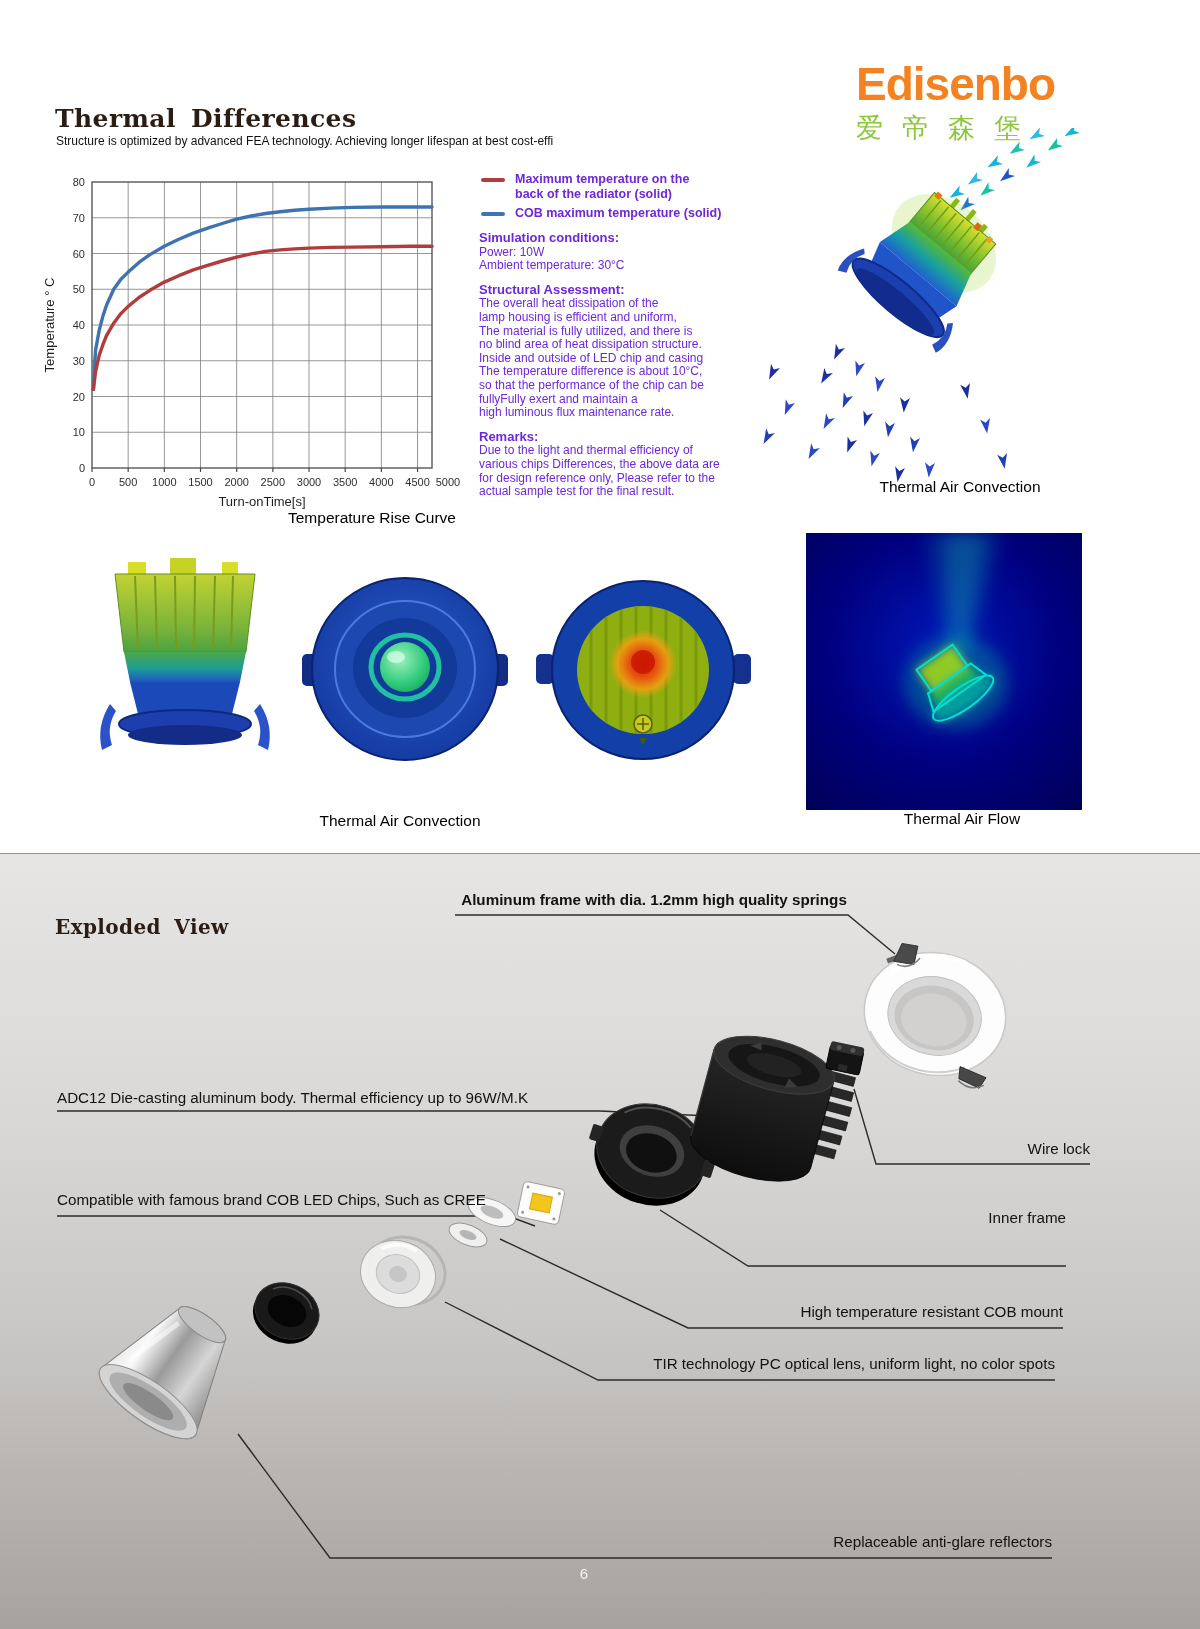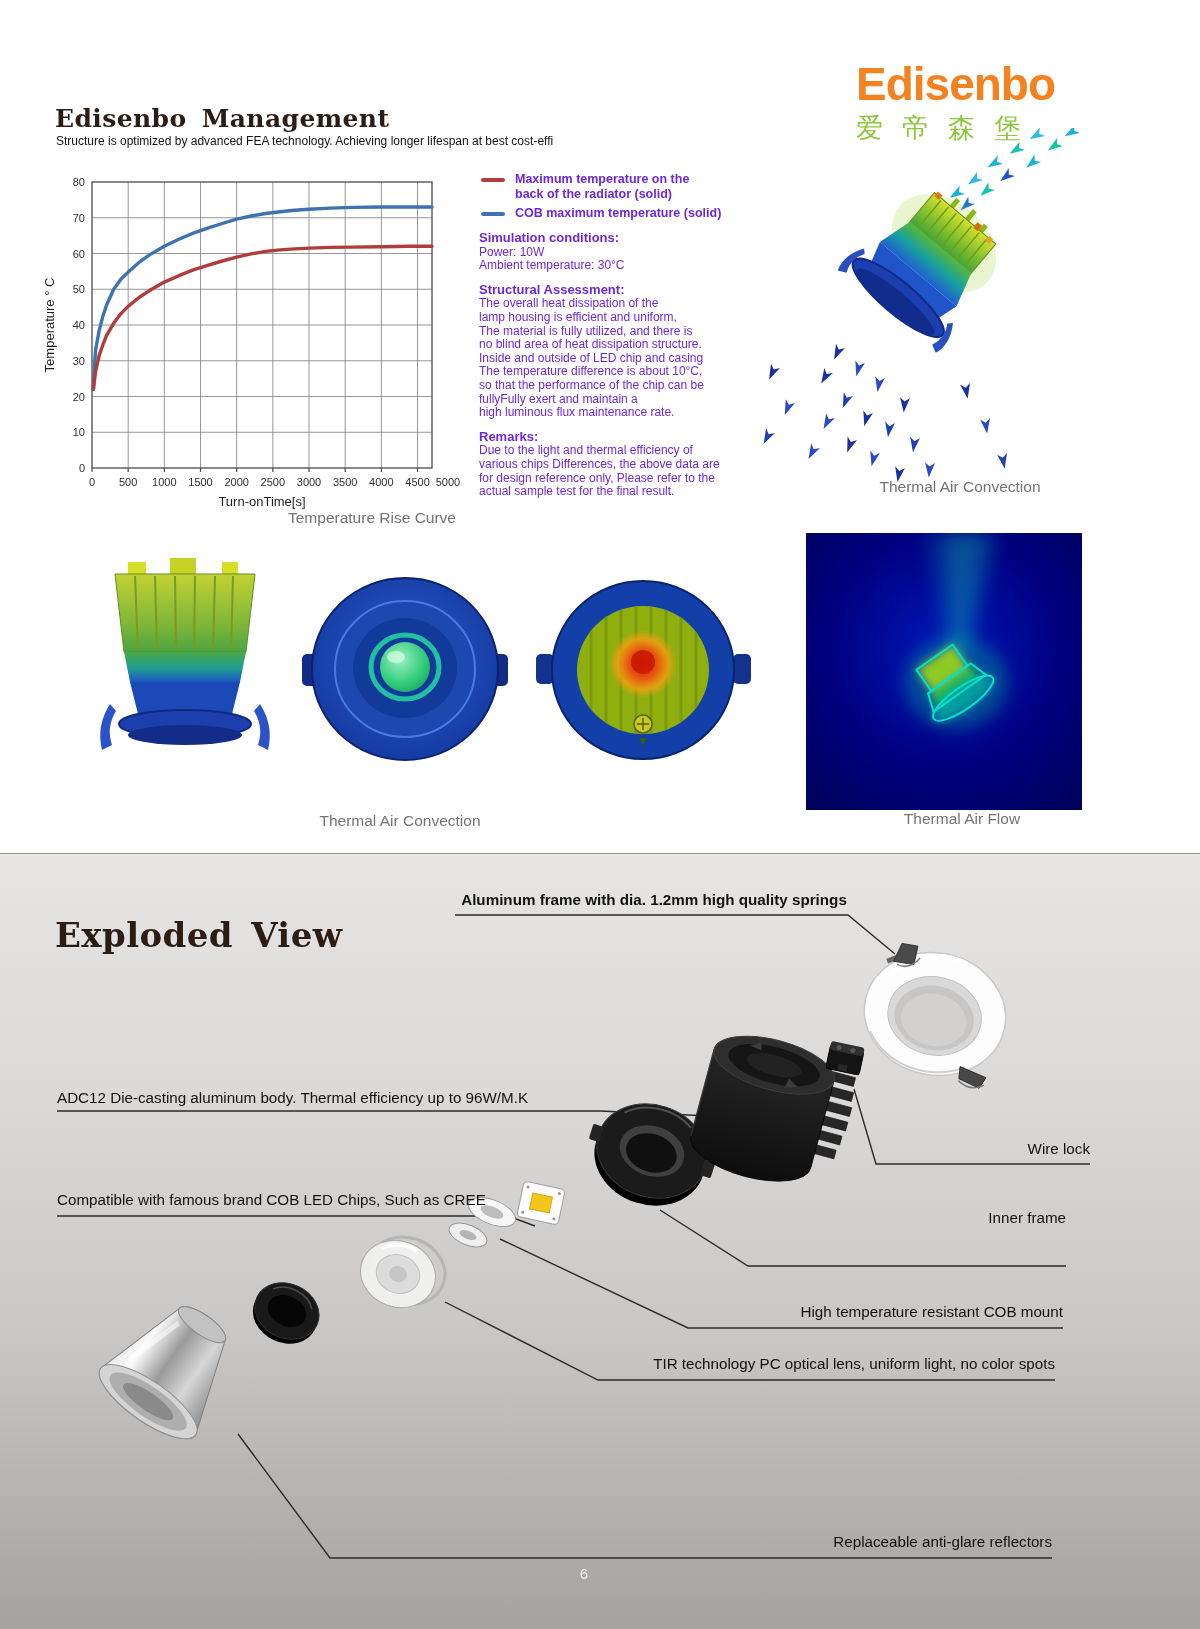--- a/index.html
+++ b/index.html
@@ -15,21 +15,21 @@
   .logo .brand{font-size:46px;font-weight:bold;letter-spacing:-1px;line-height:1.05;}
   .logo .cn{font-size:27px;font-weight:normal;letter-spacing:19px;margin-right:-19px;margin-top:2px;}
 
   .infocol{position:absolute;left:479px;top:172px;width:312px;font-size:12px;line-height:13.6px;color:#6d28d9;}
   .lrow{display:flex;align-items:flex-start;margin-bottom:4px;}
   .dash{display:inline-block;width:24px;height:4px;border-radius:2px;margin:6px 10px 0 2px;flex:0 0 auto;}
   .ltext{font-weight:bold;font-size:12.5px;line-height:15px;}
   .blockhead{font-weight:bold;font-size:13px;margin-top:10px;margin-bottom:1px;}
   .prelines{white-space:pre-line;}
 
-  .cap{position:absolute;font-size:15.5px;color:#737373;text-align:center;}
+  .cap{position:absolute;font-size:15.5px;color:#000000;text-align:center;}
 
   .graysec{position:absolute;left:0;top:853px;width:1200px;height:776px;
            background:linear-gradient(#e6e5e4 0%,#dcdad9 30%,#c9c7c5 62%,#b0adab 88%,#a5a2a0 100%);
            border-top:1px solid #97948f;}
 
   .callout{position:absolute;font-size:15.2px;color:#121212;line-height:18px;}
   .callout.right{text-align:right;}
   .pagenum{position:absolute;left:560px;top:1565px;width:48px;text-align:center;color:#f4f4f4;font-size:15px;}
 
   
@@ -38,21 +38,21 @@
   .grid{stroke:#7c7c7c;stroke-width:0.8;}
   .frame{fill:none;stroke:#4a4a4a;stroke-width:1.3;}
   .axtick{stroke:#4a4a4a;stroke-width:1.2;}
   .leader{stroke:#2b2b2b;stroke-width:1.4;fill:none;}
 </style>
 </head>
 <body>
 
 <div class="page">
 
-  <div class="h1" style="left:55px;top:104px;">Edisenbo Management</div>
+  <div class="h1" style="left:55px;top:104px;">Thermal Differences</div>
   <div class="subtitle" style="left:56px;top:134px;width:760px;">Structure is optimized by advanced FEA  technology. Achieving longer lifespan at best cost-effi</div>
 
   <div class="logo">
     <div class="brand" style="color:#f58220;">Edisenbo</div>
     <div class="cn" style="color:#8dc63f;">爱帝森堡</div>
   </div>
 
   <svg id="chart-svg" class="abs" style="left:40px;top:168px;" width="430" height="345" viewBox="0 0 430 345">
       <text x="45" y="304" class="tick" text-anchor="end">0</text>
       <line x1="52" y1="264.25" x2="392" y2="264.25" class="grid"></line>
@@ -472,21 +472,21 @@
         </g>
         <g transform="translate(972,222) rotate(15)">
           <path d="M-14,-6 L14,-2 L10,10 L-12,6 Z" fill="#474747" stroke="#262626" stroke-width="0.8"></path>
           <path d="M-12,8 q14,8 26,-2" stroke="#7a7a7a" stroke-width="1.5" fill="none"></path>
         </g>
       </g>
     </svg>
 
   </div>
 
-  <div class="h1" style="left:55px;top:915px;font-size:34px;">Exploded View</div>
+  <div class="h1" style="left:55px;top:915px;font-size:20px;">Exploded View</div>
 
   <div class="callout" style="left:444px;top:891px;width:420px;text-align:center;font-weight:bold;">Aluminum frame with dia. 1.2mm high quality springs</div>
   <div class="callout" style="left:57px;top:1089px;width:600px;">ADC12 Die-casting aluminum body. Thermal efficiency up to 96W/M.K</div>
   <div class="callout right" style="left:940px;top:1140px;width:150px;">Wire lock</div>
   <div class="callout" style="left:57px;top:1191px;width:600px;">Compatible with famous brand COB LED Chips, Such as CREE</div>
   <div class="callout right" style="left:866px;top:1209px;width:200px;">Inner frame</div>
   <div class="callout right" style="left:663px;top:1303px;width:400px;">High temperature resistant COB mount</div>
   <div class="callout right" style="left:575px;top:1355px;width:480px;">TIR technology PC optical lens, uniform light, no color spots</div>
   <div class="callout right" style="left:652px;top:1533px;width:400px;">Replaceable anti-glare reflectors</div>
 

